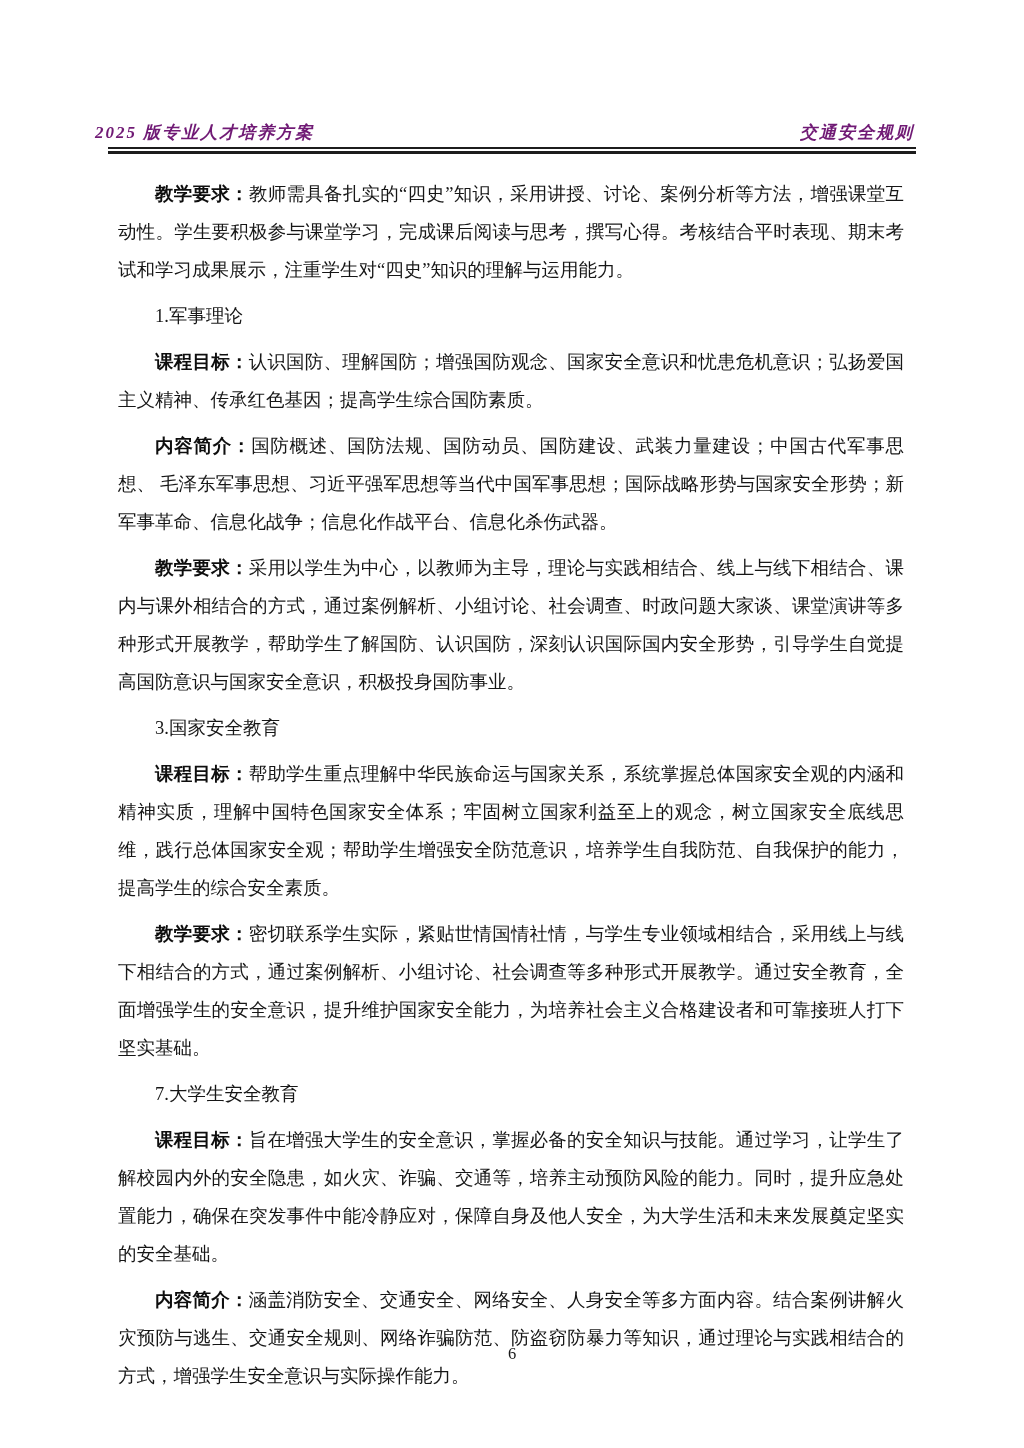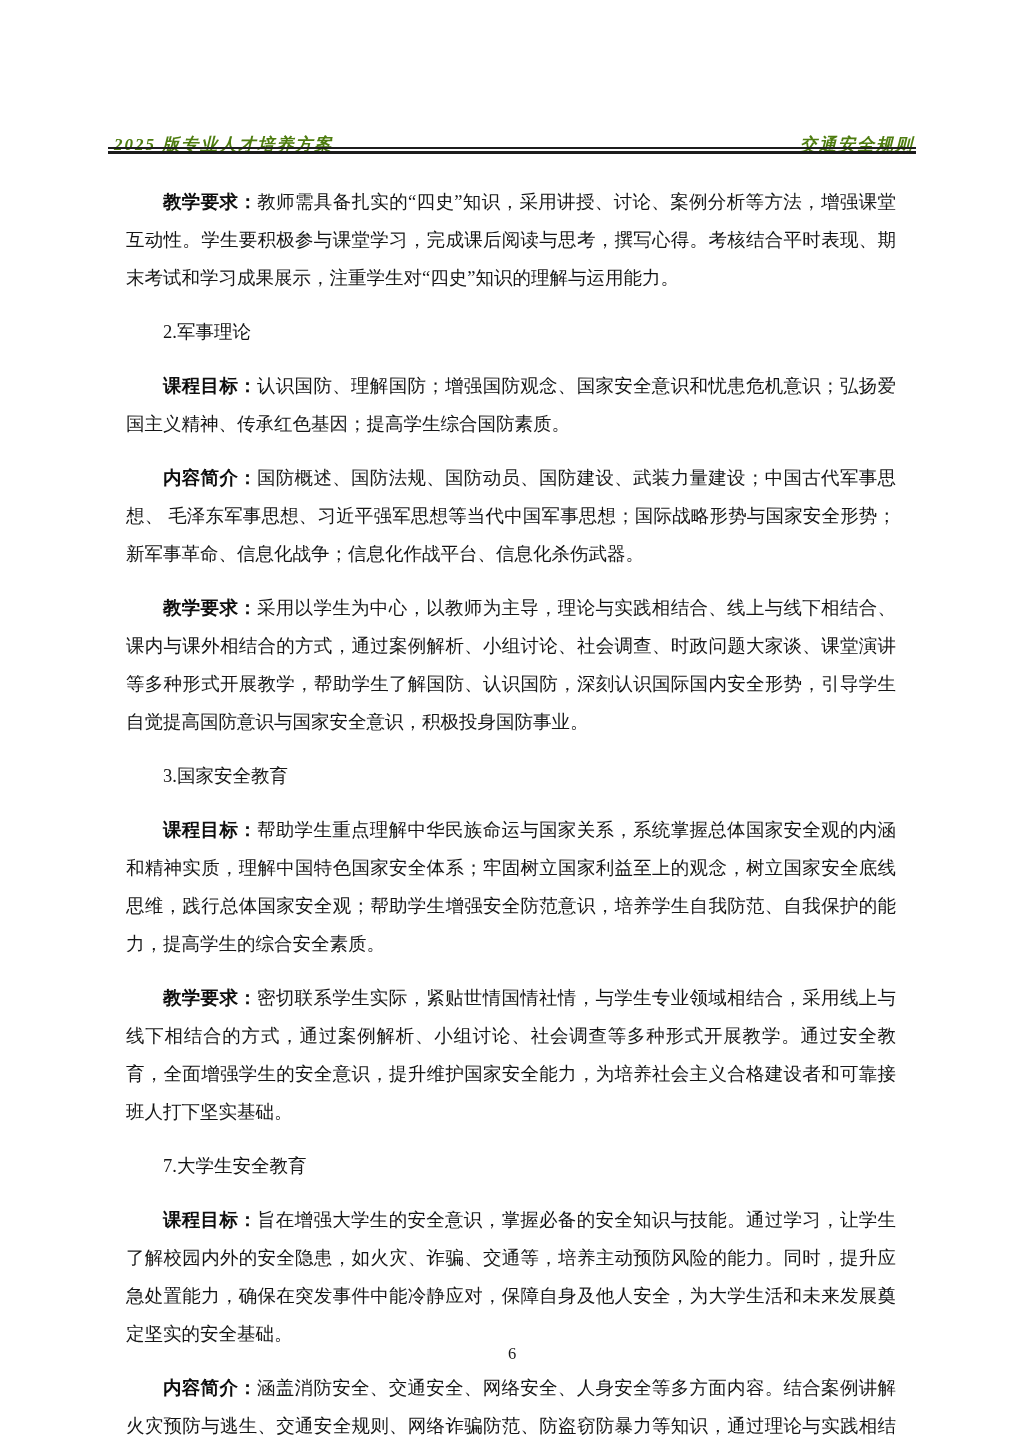--- a/index.html
+++ b/index.html
@@ -11,32 +11,31 @@
     position: relative;
     width: 1024px;
     height: 1448px;
     background: #ffffff;
     color: #141414;
     font-family: "Liberation Serif", "DejaVu Serif", serif;
     overflow: hidden;
   }
   .header {
     position: absolute;
-    left: 114px;
+    left: 95px;
     right: 110px;
     top: 121px;
     display: flex;
     justify-content: space-between;
     align-items: flex-end;
     font-size: 17px;
     font-weight: bold;
     font-style: italic;
     letter-spacing: 2px;
-    color: #4d7c0f;
-    margin-top: 12px;
+    color: #701a75;
   }
   .header-rule {
     position: absolute;
     left: 108px;
     right: 108px;
     top: 147px;
   }
   .header-rule .rule-thin {
     height: 2px;
     background: #1c1c1c;
@@ -50,21 +49,21 @@
     position: absolute;
     left: 110px;
     right: 112px;
     top: 167px;
     font-size: 18.5px;
     line-height: 38px;
     text-align: justify;
     color: #161616;
   }
   .doc-body p.block {
-    margin: 16px;
+    margin: 8px;
     text-indent: 37px;
   }
   .para-label {
     font-weight: bold;
     color: #0e0e0e;
   }
   .footer {
     position: absolute;
     left: 0;
     right: 0;
@@ -84,21 +83,21 @@
     <span>交通安全规则</span>
   </div>
 
   <div class="header-rule">
     <div class="rule-thin"></div>
     <div class="rule-thick"></div>
   </div>
 
   <div class="doc-body">
       <p class="block para"><span class="para-label">教学要求：</span>教师需具备扎实的“四史”知识，采用讲授、讨论、案例分析等方法，增强课堂互动性。学生要积极参与课堂学习，完成课后阅读与思考，撰写心得。考核结合平时表现、期末考试和学习成果展示，注重学生对“四史”知识的理解与运用能力。</p>
-      <p class="block heading">2.军事理论</p>
+      <p class="block heading">1.军事理论</p>
       <p class="block para"><span class="para-label">课程目标：</span>认识国防、理解国防；增强国防观念、国家安全意识和忧患危机意识；弘扬爱国主义精神、传承红色基因；提高学生综合国防素质。</p>
       <p class="block para"><span class="para-label">内容简介：</span>国防概述、国防法规、国防动员、国防建设、武装力量建设；中国古代军事思想、 毛泽东军事思想、习近平强军思想等当代中国军事思想；国际战略形势与国家安全形势；新军事革命、信息化战争；信息化作战平台、信息化杀伤武器。</p>
       <p class="block para"><span class="para-label">教学要求：</span>采用以学生为中心，以教师为主导，理论与实践相结合、线上与线下相结合、课内与课外相结合的方式，通过案例解析、小组讨论、社会调查、时政问题大家谈、课堂演讲等多种形式开展教学，帮助学生了解国防、认识国防，深刻认识国际国内安全形势，引导学生自觉提高国防意识与国家安全意识，积极投身国防事业。</p>
       <p class="block heading">3.国家安全教育</p>
       <p class="block para"><span class="para-label">课程目标：</span>帮助学生重点理解中华民族命运与国家关系，系统掌握总体国家安全观的内涵和精神实质，理解中国特色国家安全体系；牢固树立国家利益至上的观念，树立国家安全底线思维，践行总体国家安全观；帮助学生增强安全防范意识，培养学生自我防范、自我保护的能力，提高学生的综合安全素质。</p>
       <p class="block para"><span class="para-label">教学要求：</span>密切联系学生实际，紧贴世情国情社情，与学生专业领域相结合，采用线上与线下相结合的方式，通过案例解析、小组讨论、社会调查等多种形式开展教学。通过安全教育，全面增强学生的安全意识，提升维护国家安全能力，为培养社会主义合格建设者和可靠接班人打下坚实基础。</p>
       <p class="block heading">7.大学生安全教育</p>
       <p class="block para"><span class="para-label">课程目标：</span>旨在增强大学生的安全意识，掌握必备的安全知识与技能。通过学习，让学生了解校园内外的安全隐患，如火灾、诈骗、交通等，培养主动预防风险的能力。同时，提升应急处置能力，确保在突发事件中能冷静应对，保障自身及他人安全，为大学生活和未来发展奠定坚实的安全基础。</p>
       <p class="block para"><span class="para-label">内容简介：</span>涵盖消防安全、交通安全、网络安全、人身安全等多方面内容。结合案例讲解火灾预防与逃生、交通安全规则、网络诈骗防范、防盗窃防暴力等知识，通过理论与实践相结合的方式，增强学生安全意识与实际操作能力。</p>
     </div>

